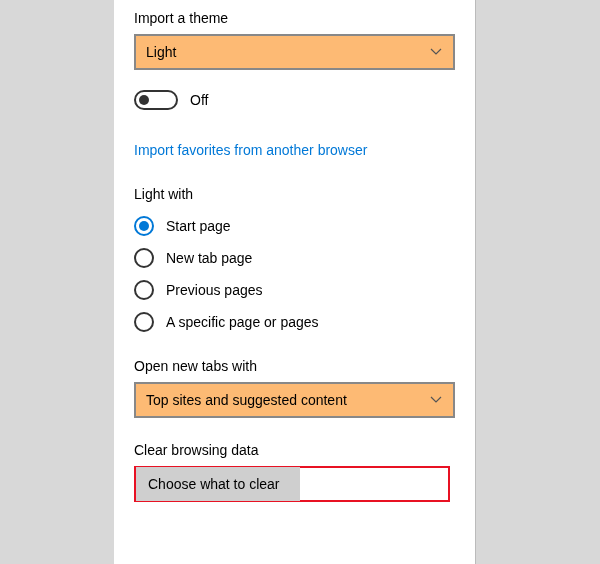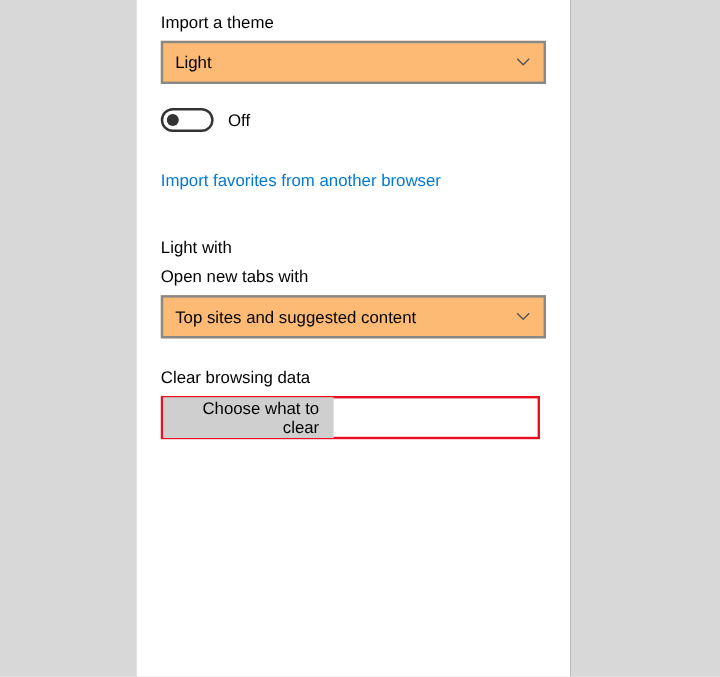--- a/index.html
+++ b/index.html
@@ -68,21 +68,21 @@
       transform: translateY(-50%);
       width: 10px;
       height: 10px;
       border-radius: 50%;
       background: #333;
     }
     .link {
       color: #0078d7;
       font-size: 14px;
       cursor: pointer;
-      margin-bottom: 40px;
+      margin-bottom: 28px;
       display: block;
     }
     .radio-group {
       margin-bottom: 20px;
     }
     .radio-row {
       display: flex;
       align-items: center;
       gap: 12px;
       padding: 6px 0;
@@ -112,22 +112,22 @@
     }
     .button {
       height: 34px;
       background: #cfcfcf;
       border: none;
       padding: 0 12px;
       display: inline-flex;
       align-items: center;
       font-size: 14px;
       cursor: pointer;
-      width: 142px;
-      text-align: right;
+      width: 164px;
+      text-align: center;
     }
     .highlight-box {
       border: 2px solid #e81123;
       padding: 0;
       width: 316px;
       height: 36px;
       display: flex;
       align-items: center;
     }
     .highlight-box .button {
@@ -152,20 +152,38 @@
   <div class="toggle-row">
     <div class="toggle">
       <div class="toggle-knob"></div>
     </div>
     <span>Off</span>
   </div>
 
   <a class="link">Import favorites from another browser</a>
 
   <div class="section-label">Light with</div>
+  <div class="radio-group">
+    <div class="radio-row">
+      <div class="radio-circle selected"></div>
+      <span>Start page</span>
+    </div>
+    <div class="radio-row">
+      <div class="radio-circle"></div>
+      <span>New tab page</span>
+    </div>
+    <div class="radio-row">
+      <div class="radio-circle"></div>
+      <span>Previous pages</span>
+    </div>
+    <div class="radio-row">
+      <div class="radio-circle"></div>
+      <span>A specific page or pages</span>
+    </div>
+  </div>
 
   <div class="section-label">Open new tabs with</div>
   <div class="dropdown" style="margin-bottom:24px;">
     <span>Top sites and suggested content</span>
     <span class="chevron">
       <svg width="12" height="12" viewBox="0 0 12 12">
           <path d="M1 3 L6 8 L11 3" stroke="#555" stroke-width="1.2" fill="none"></path>
         </svg>
     </span>
   </div>

